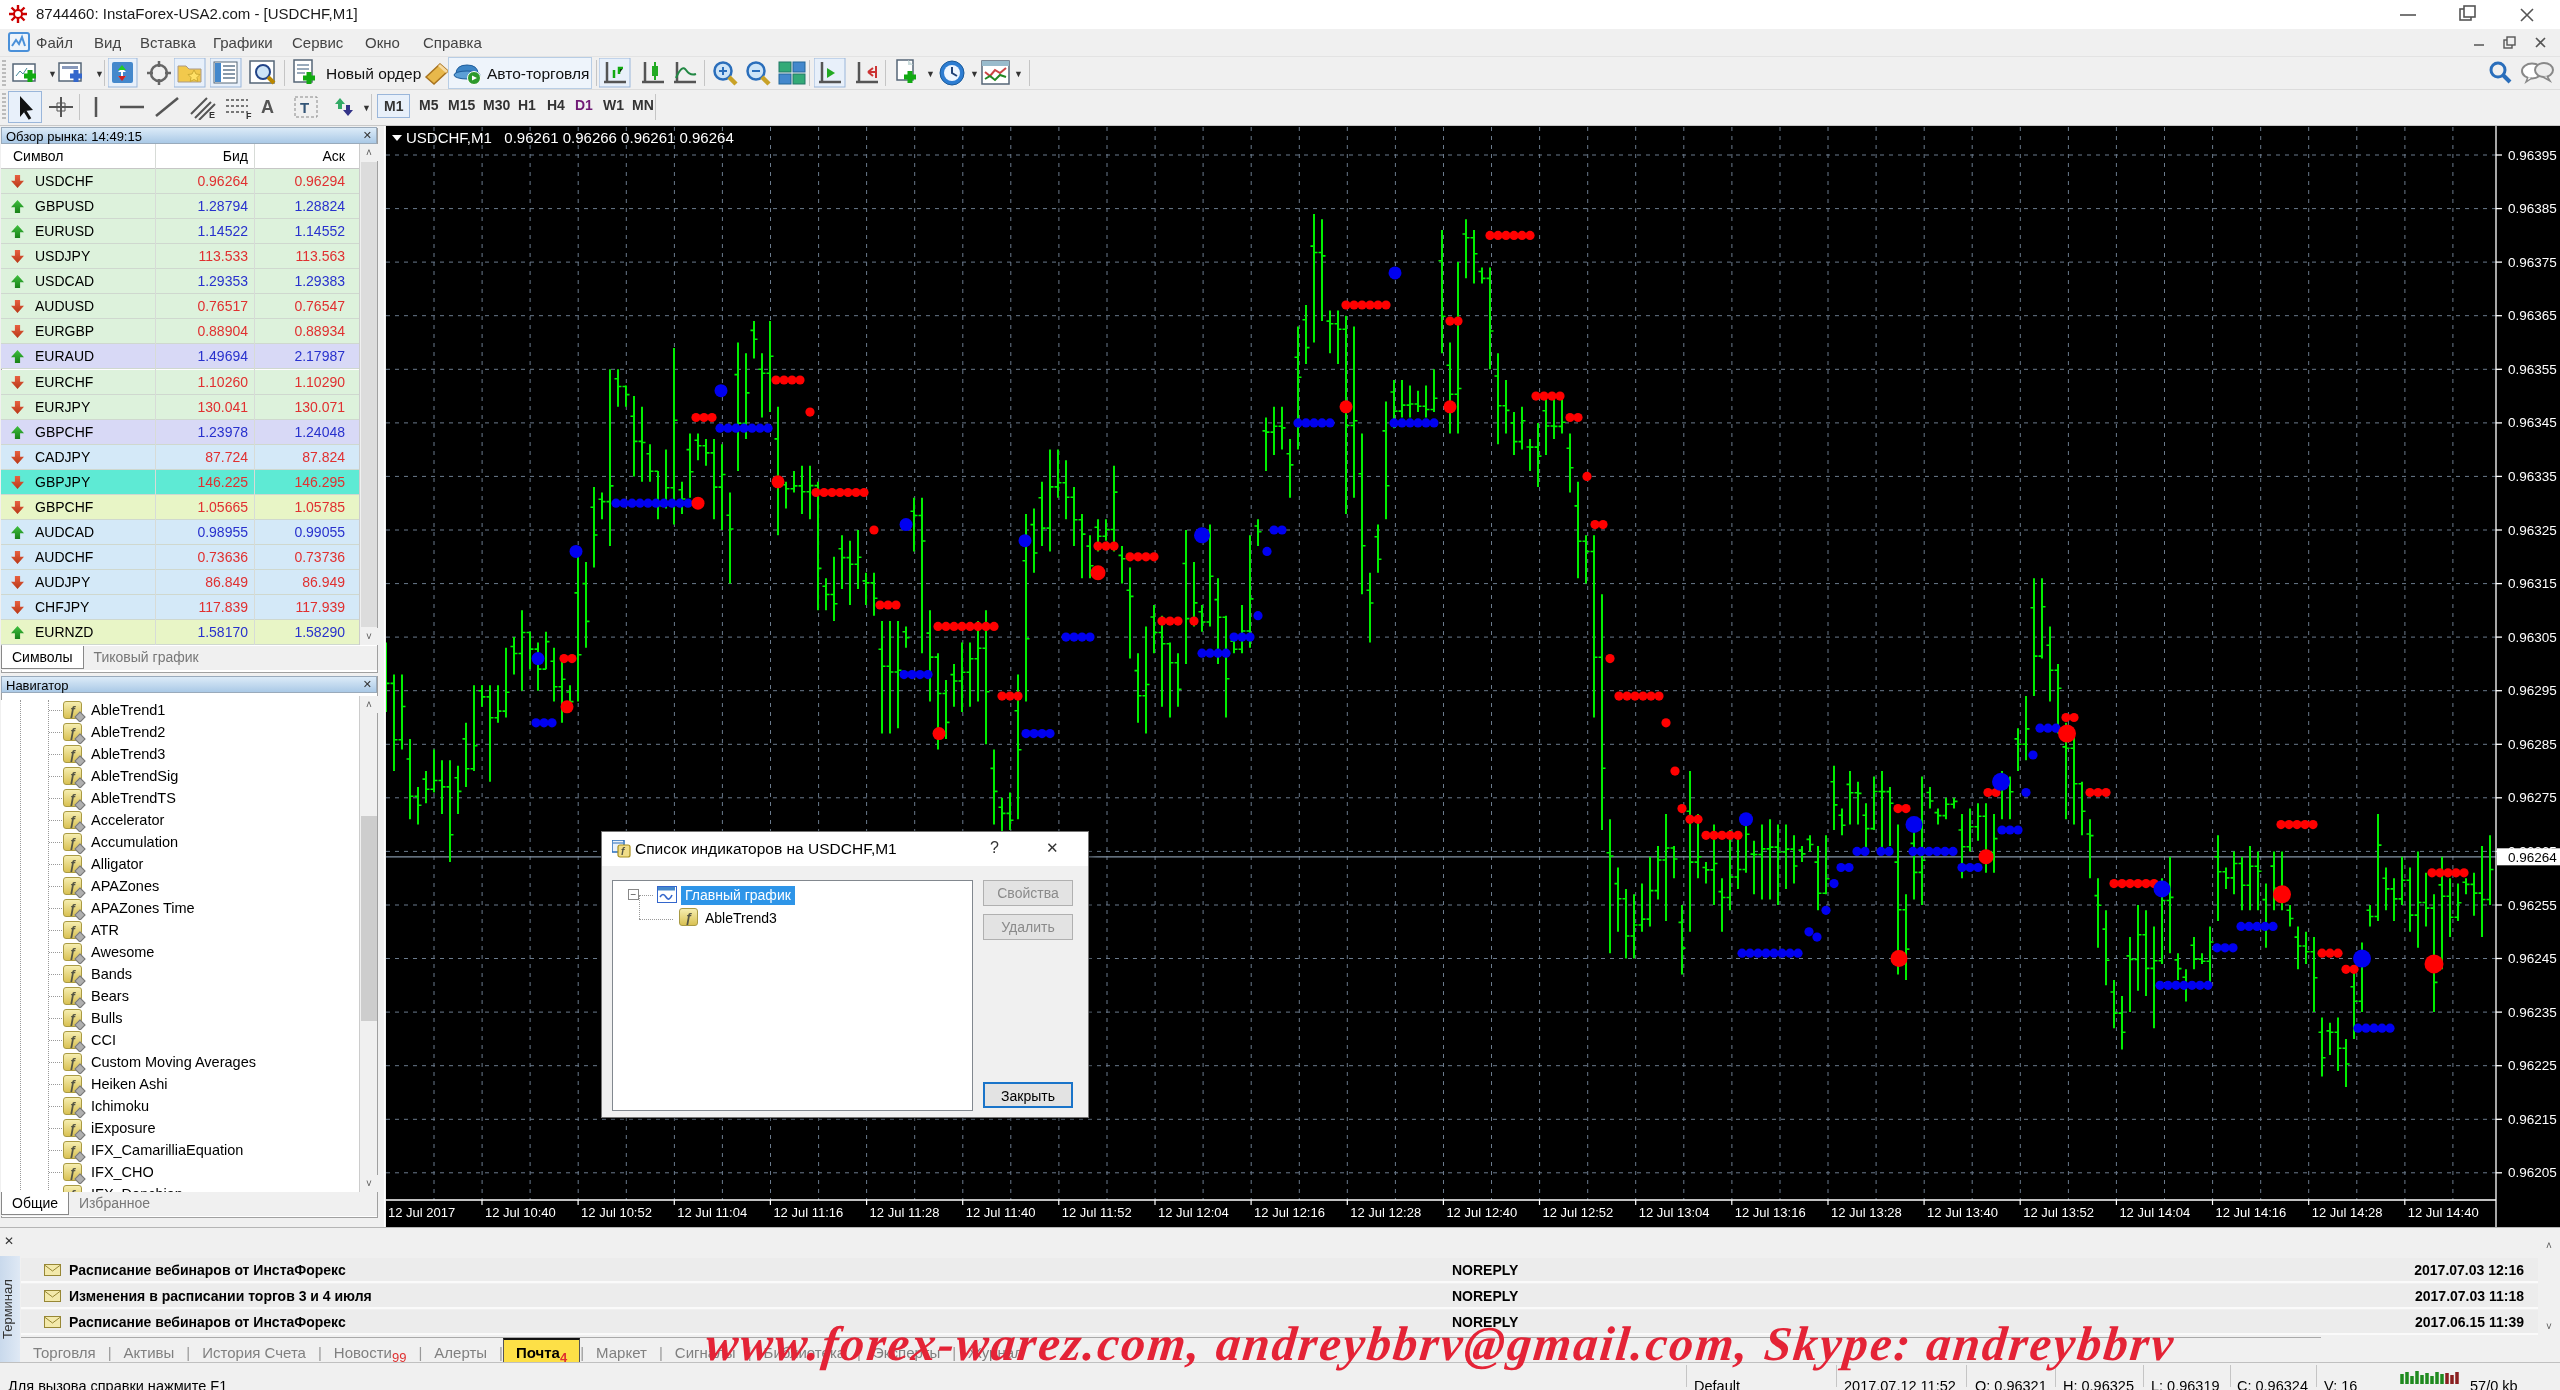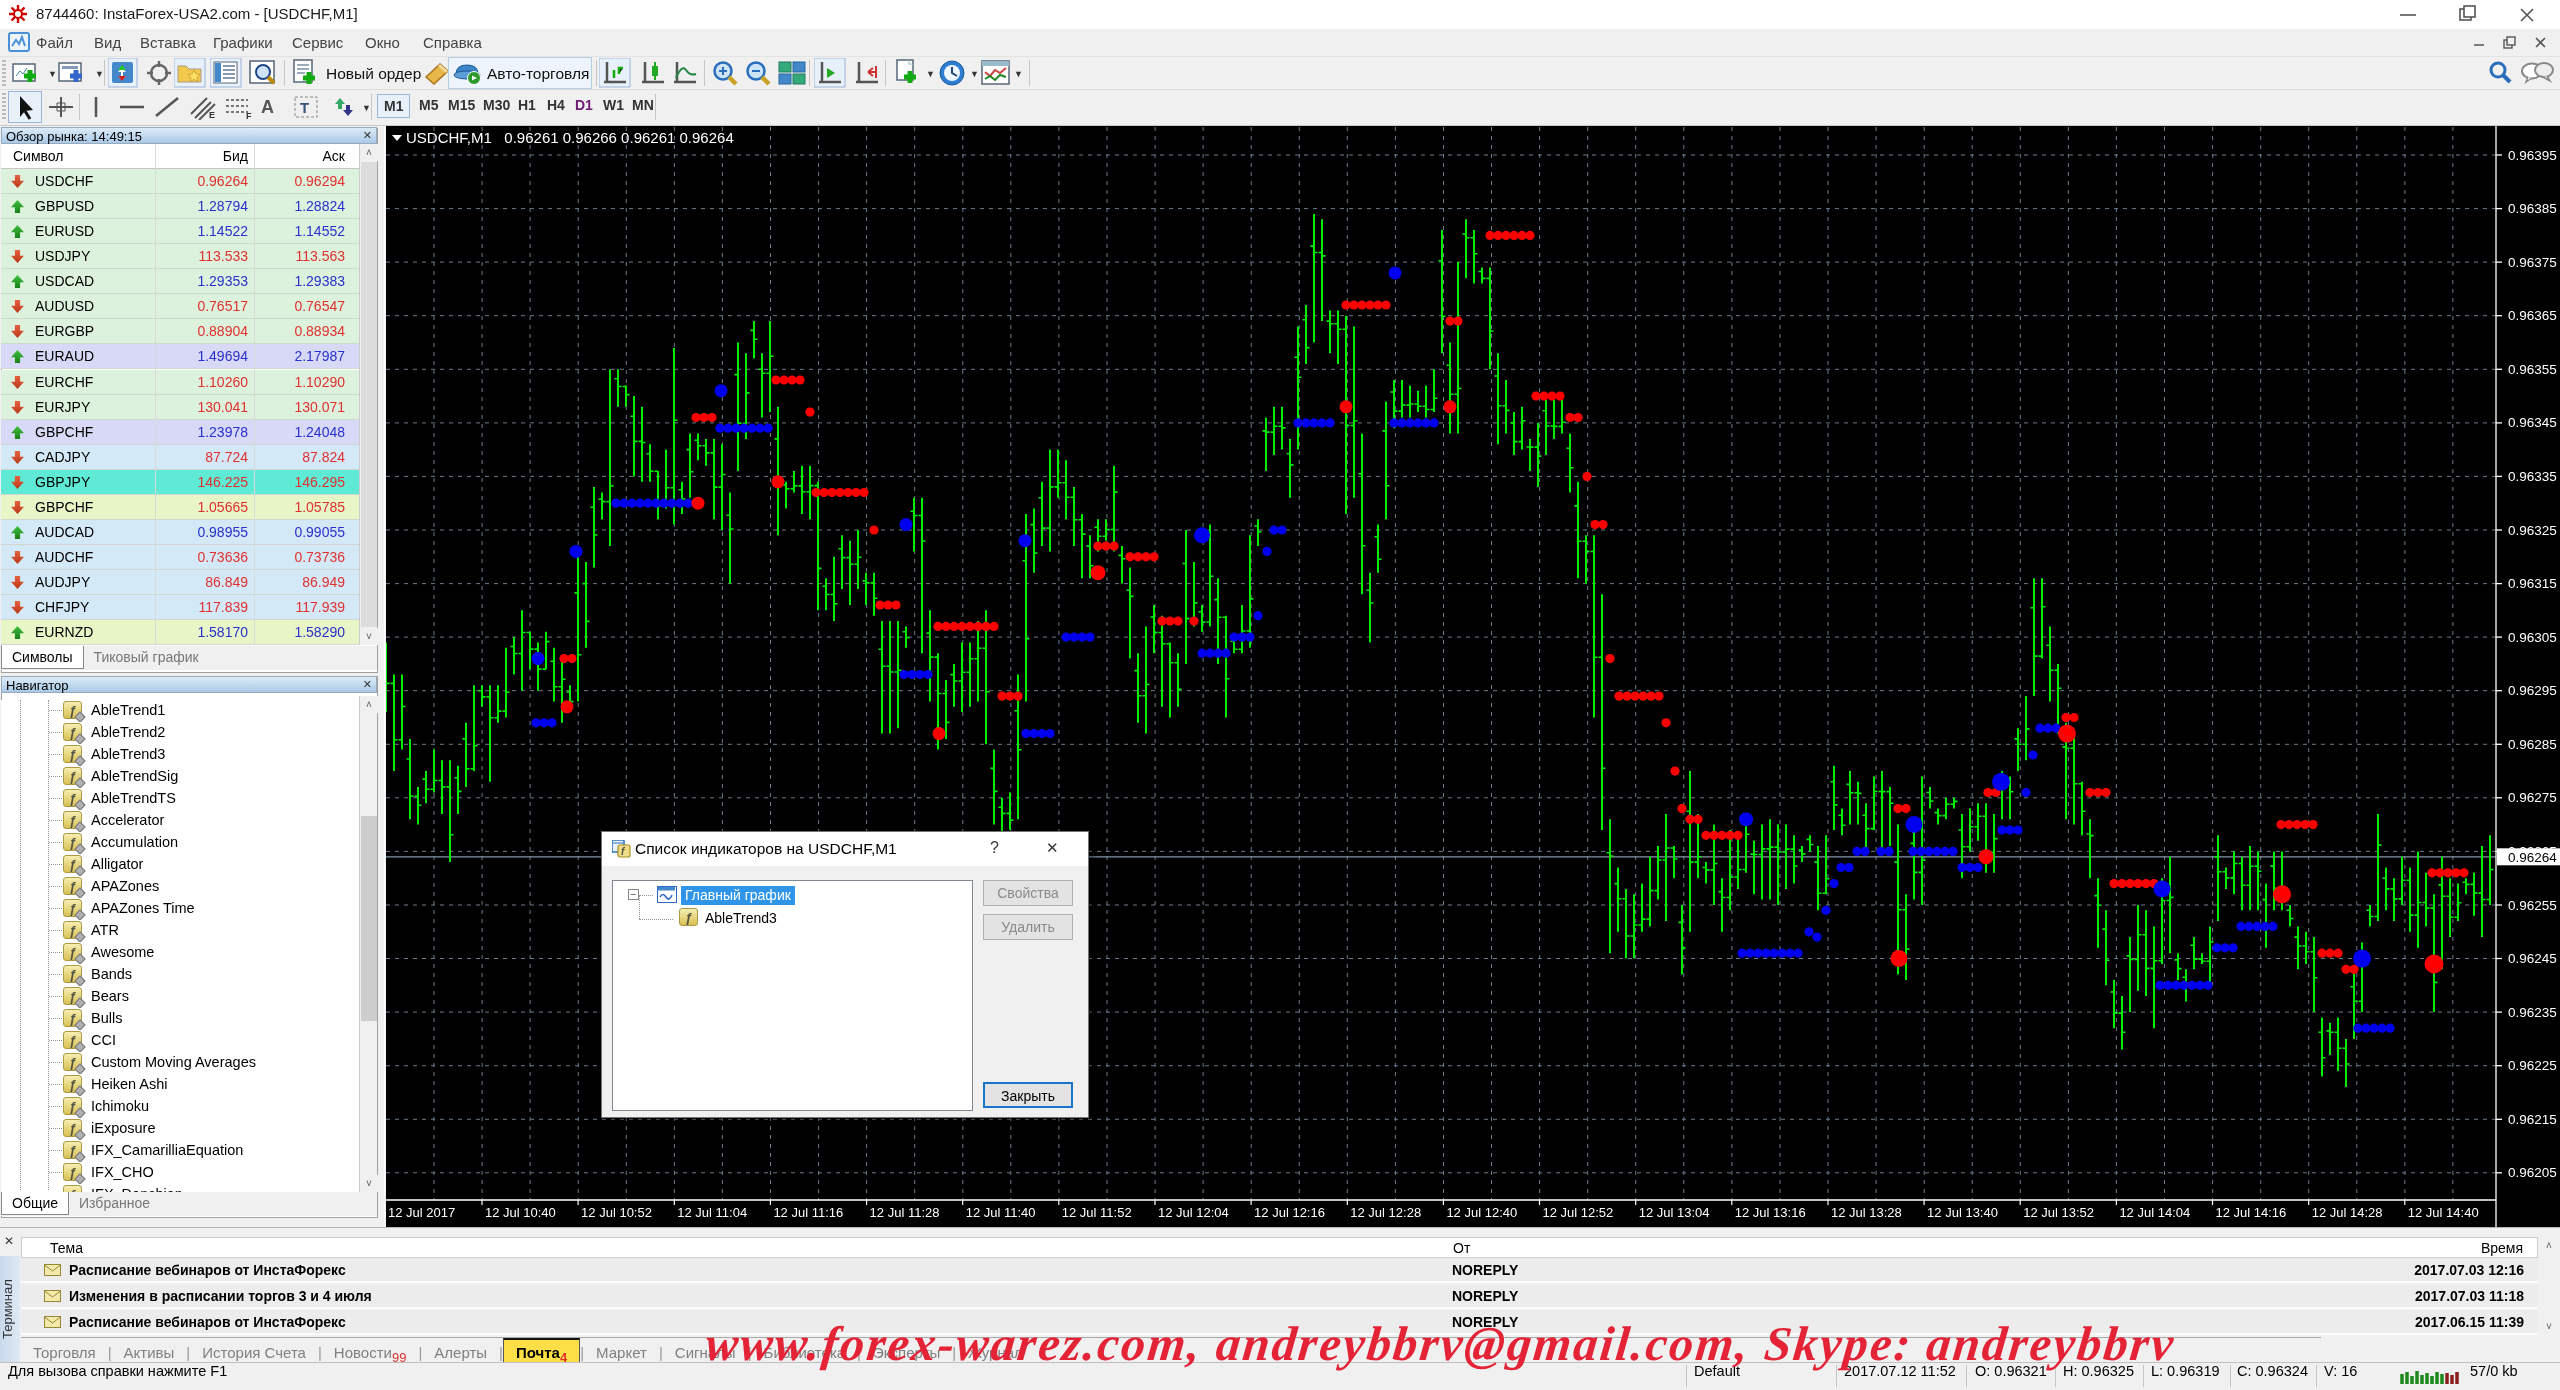--- a/index.html
+++ b/index.html
@@ -57,21 +57,21 @@
 .thead{position:absolute;left:21px;top:9px;width:2517px;height:21px;background:#fff;border:1px solid #ccc;font-size:14px;padding-top:2px;color:#000}
 .mrow{position:absolute;left:21px;width:2517px;height:25px;background:#ececec;border-bottom:2px solid #fafafa;font-size:14px;padding-top:4px}
 .mrow .mt{position:absolute;left:48px}
 .env{position:absolute;left:23px;top:5px;width:17px;height:12px}
 .msb{position:absolute;right:0;top:9px;width:20px;height:98px;background:#f0f0f0}
 .ttabs{position:absolute;left:21px;top:109px;width:2300px;height:26px;font-size:15px;color:#808080;border-top:1px solid #aaa}
 .ttab{display:inline-block;padding:4px 12px 0 12px;height:25px}
 .ttab.ton{background:#fde047;color:#000;border:1px solid #555;border-top:2px solid #111;font-weight:bold}
 .tsep{color:#999}
 .rn{color:#e03030;font-size:13px}
-.statusbar{position:absolute;left:0;top:1362px;width:2560px;height:23px;background:#f0f0f0;border-top:1px solid #c0c0c0;font-size:14.5px;color:#000;padding-top:0}
+.statusbar{position:absolute;left:0;top:1362px;width:2560px;height:23px;background:#f0f0f0;border-top:1px solid #c0c0c0;font-size:14.5px;color:#000;padding-top:15px}
 .ssep{position:absolute;top:2px;width:1px;height:22px;background:#c5c5c5}
 .hist{position:absolute;left:2400px;top:5px;width:62px;height:16px}
 .wm{position:absolute;left:706px;top:1316px;font-family:"Liberation Serif",serif;font-style:italic;font-weight:bold;font-size:48.5px;letter-spacing:2.2px;color:#e42336;white-space:nowrap;transform:skewX(-6deg);z-index:60}
 
 </style></head><body>
 <div class="titlebar">
 <svg width="20" height="20" viewBox="0 0 20 20" style="position:absolute;left:8px;top:4px">
       <circle cx="10" cy="10" r="4" fill="none" stroke="#c00" stroke-width="2"></circle>
       <path d="M10 1 v5 M10 14 v5 M1 10 h5 M14 10 h5 M3.5 3.5 l3.5 3.5 M13 13 l3.5 3.5 M16.5 3.5 L13 7 M7 13 l-3.5 3.5" stroke="#c00" stroke-width="2.4"></path>
     </svg>
@@ -918,25 +918,20 @@
     <div class="trow2"><span class="fic2">ƒ</span><span>AbleTrend3</span></div>
   </div>
   <div class="dbtn" style="top:14px">Свойства</div>
   <div class="dbtn" style="top:48px">Удалить</div>
   <div class="dbtn close" style="top:216px">Закрыть</div>
  </div>
 </div>
 <div class="term">
     <div class="tx">✕</div>
 <div class="tside">Терминал</div>
-<div class="thead">
-      <span style="position:absolute;left:28px">Тема</span>
-      <span style="position:absolute;left:1431px">От</span>
-      <span style="position:absolute;right:14px">Время</span>
-    </div>
 <div class="mrow" style="top:30px">
       <span class="env"><svg width="17" height="12" viewBox="0 0 17 12">
           <rect x="0.5" y="0.5" width="16" height="11" fill="#f3e9ab" stroke="#978735"></rect>
           <path d="M0.5 1 L8.5 7 L16.5 1" fill="none" stroke="#978735"></path>
         </svg></span>
       <b class="mt">Расписание вебинаров от ИнстаФорекс</b>
       <b style="position:absolute;left:1431px">NOREPLY</b>
       <b style="position:absolute;right:14px">2017.07.03 12:16</b>
     </div>
 <div class="mrow" style="top:56px">

